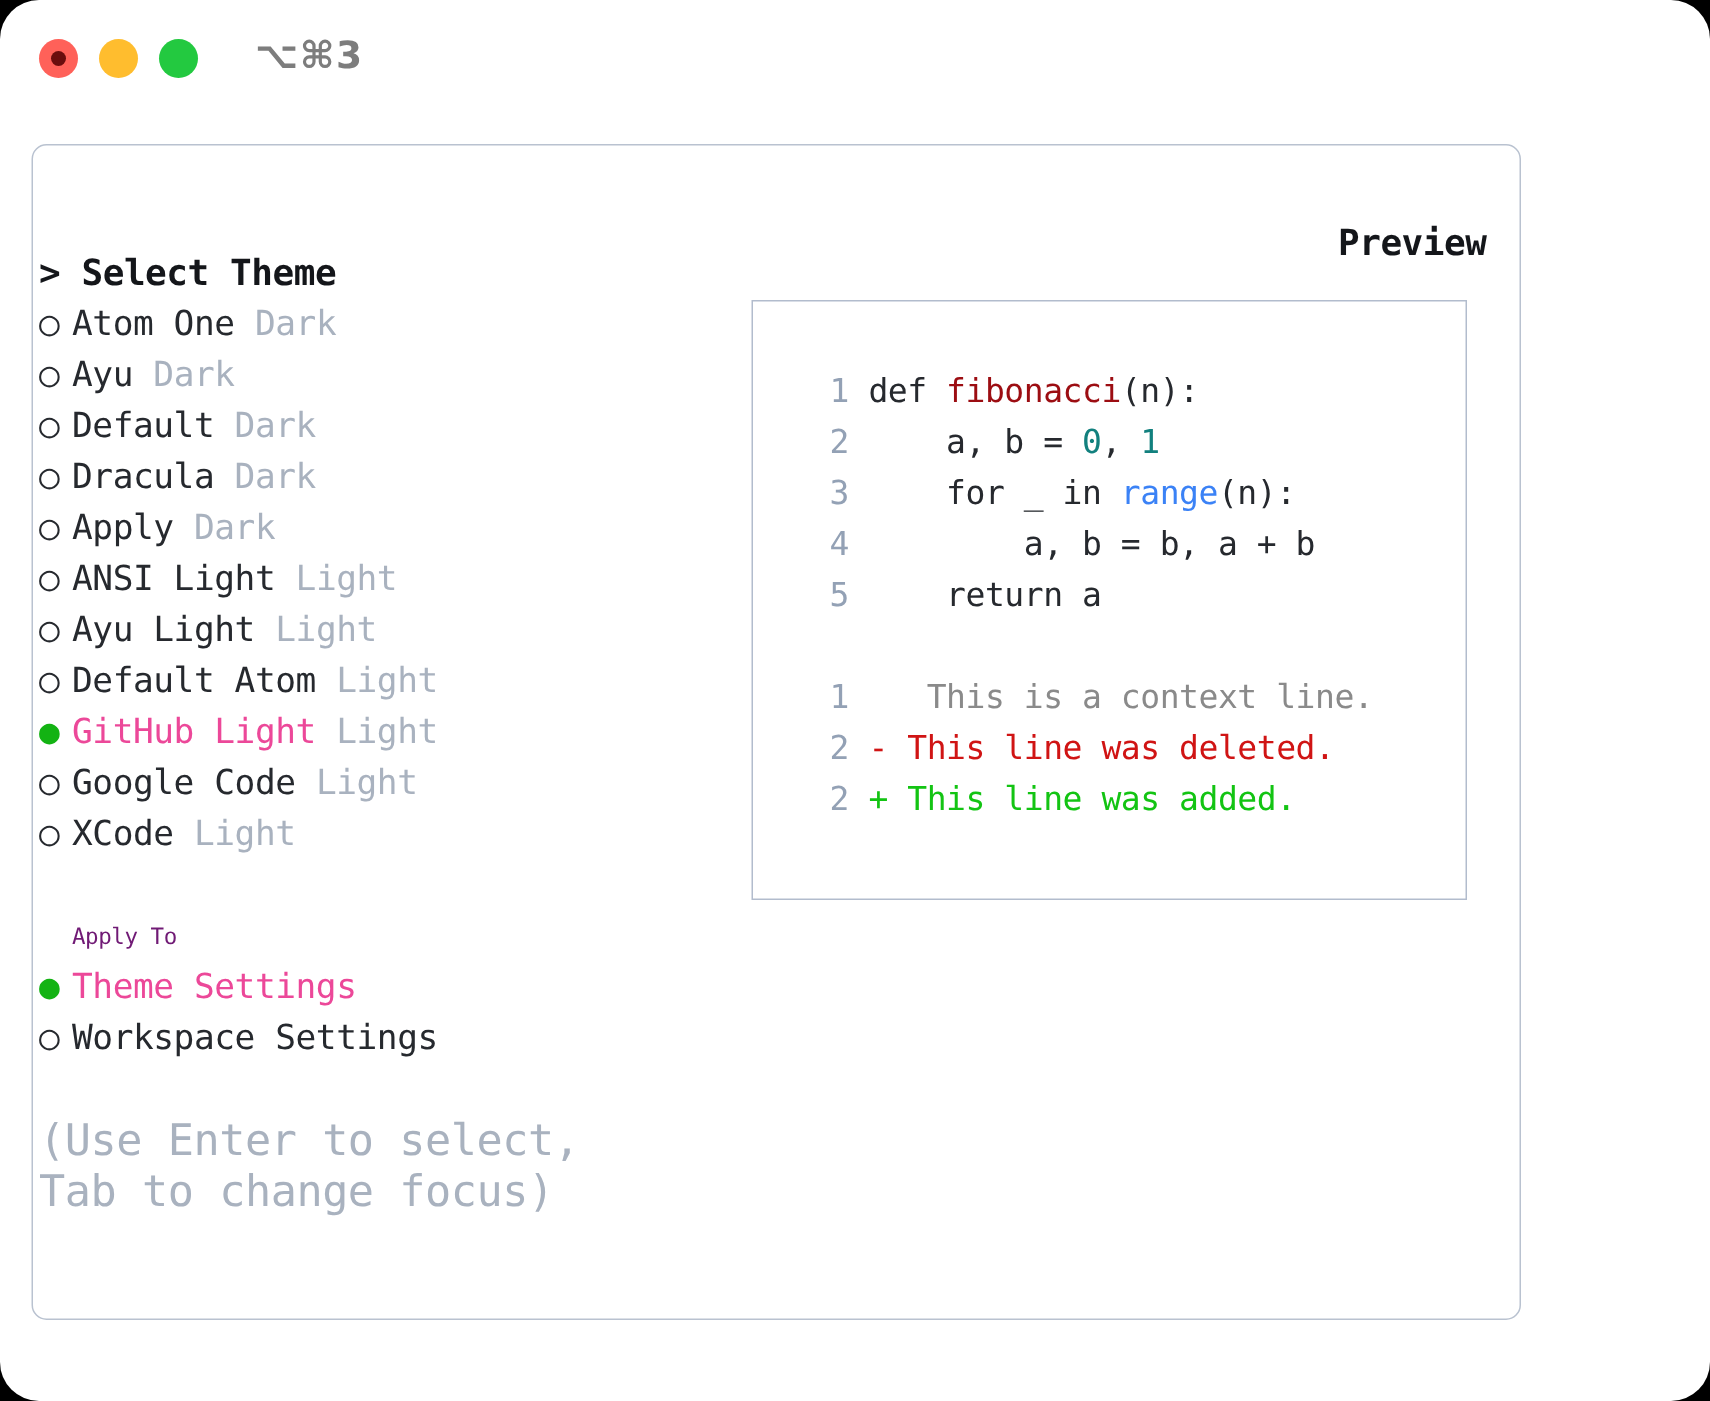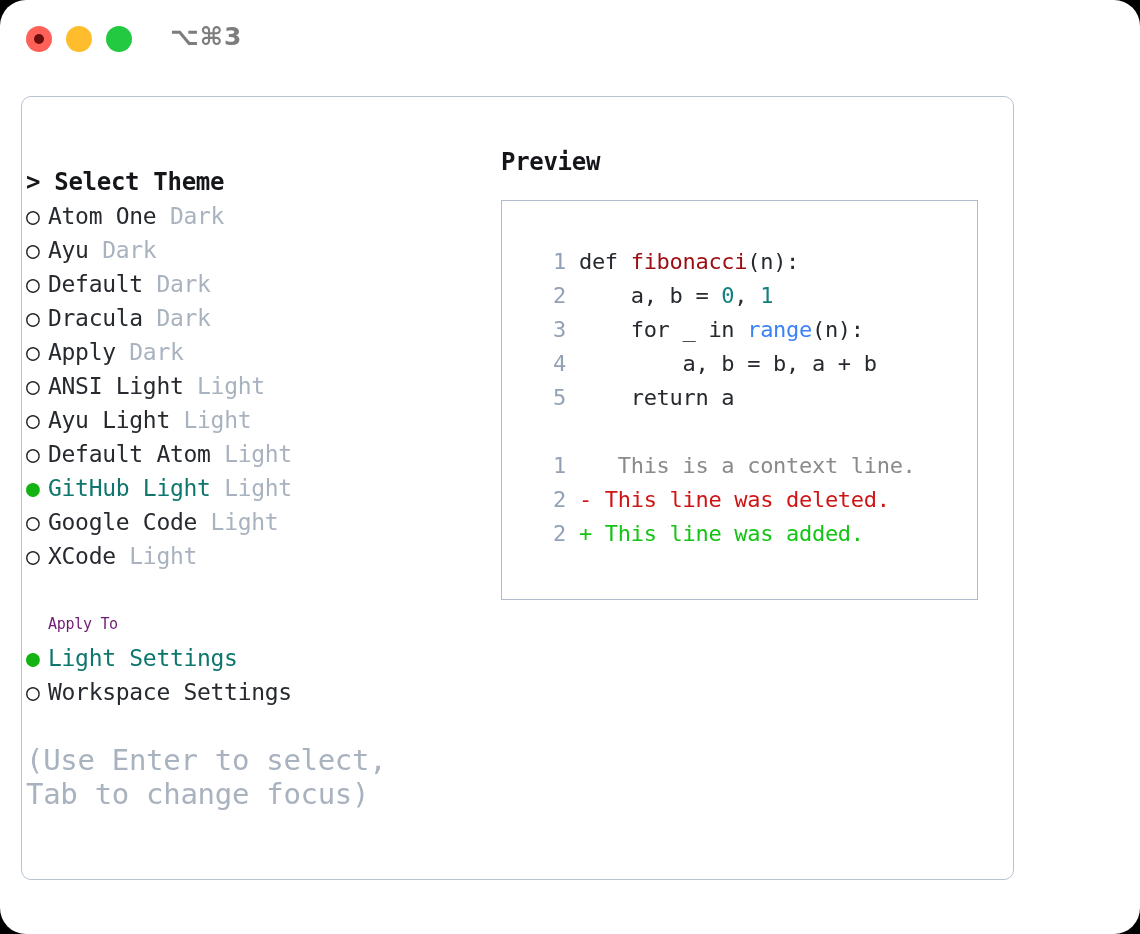--- a/index.html
+++ b/index.html
@@ -107,21 +107,21 @@
     white-space: pre;
     color: #26292e;
     letter-spacing: -0.3px;
   }
   .bullet {
     display: inline-block;
     width: 22px;
     color: #26292e;
   }
   .bullet.filled { color: #13b313; }
-  .row.selected .name { color: #0f766e; }
+  .row.selected .name { color: #ec4899; }
   .name { color: #26292e; }
   .variant { color: #a9b2bf; }
 
   .apply-block { margin-top: 34px; }
   .apply-header {
     font-size: 15px;
     line-height: 34px;
     color: #701a75;
     white-space: pre;
     letter-spacing: -0.3px;
@@ -142,20 +142,21 @@
     left: 479px;
     top: 48px;
     width: 490px;
   }
   .preview-title {
     font-size: 24px;
     font-weight: bold;
     color: #14161a;
     line-height: 34px;
     letter-spacing: -0.3px;
+    text-align: right;
   }
   .preview-box {
     margin-top: 21px;
     width: 477px;
     height: 400px;
     border: 1.5px solid #b2bccd;
     box-sizing: border-box;
     background: #ffffff;
     padding: 44px 0 0 38px;
   }
@@ -211,21 +212,21 @@
           <div class="row"><span class="bullet">○</span><span class="name">Ayu Light</span><span> </span><span class="variant">Light</span></div>
           <div class="row"><span class="bullet">○</span><span class="name">Default Atom</span><span> </span><span class="variant">Light</span></div>
           <div class="row selected"><span class="bullet filled">●</span><span class="name">GitHub Light</span><span> </span><span class="variant">Light</span></div>
           <div class="row"><span class="bullet">○</span><span class="name">Google Code</span><span> </span><span class="variant">Light</span></div>
           <div class="row"><span class="bullet">○</span><span class="name">XCode</span><span> </span><span class="variant">Light</span></div>
         </div>
 
       <div class="apply-block">
         <div class="apply-header">Apply To</div>
         <div class="apply-list">
-            <div class="row selected"><span class="bullet filled">●</span><span class="name">Light Settings</span></div>
+            <div class="row selected"><span class="bullet filled">●</span><span class="name">Theme Settings</span></div>
             <div class="row"><span class="bullet">○</span><span class="name">Workspace Settings</span></div>
           </div>
       </div>
 
       <div class="hint">(Use Enter to select, Tab to change focus)</div>
     </div>
 
     <div class="right-col">
       <div class="preview-title">Preview</div>
       <div class="preview-box">

